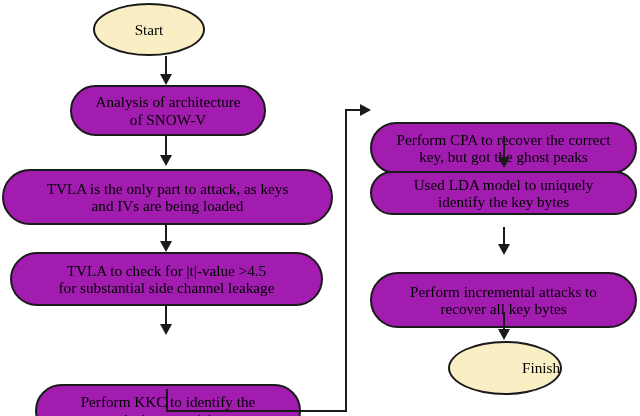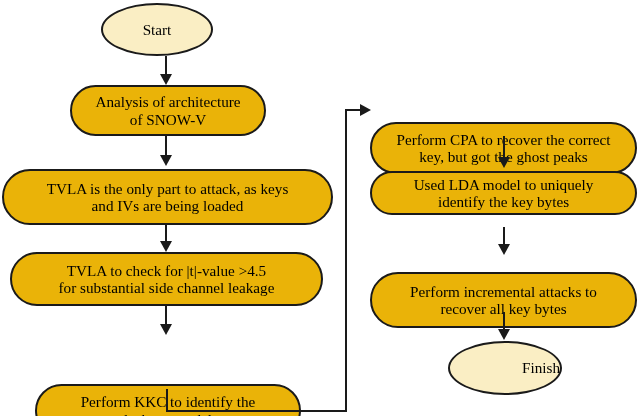--- a/index.html
+++ b/index.html
@@ -20,21 +20,21 @@
     box-sizing: border-box;
     display: flex;
     align-items: center;
     justify-content: center;
     text-align: center;
     color: #000000;
     line-height: 1.12;
     border: 2px solid #1a1a1a;
   }
   .process {
-    background: #eab308;
+    background: #a21caf;
     border-radius: 999px;
     font-size: 15.2px;
     padding: 0 10px;
   }
   .terminator {
     background: #faeec4;
     border-radius: 50%;
     font-size: 15.2px;
   }
   .node span {
@@ -63,21 +63,21 @@
     border-top: 6px solid transparent;
     border-bottom: 6px solid transparent;
     border-left: 11px solid #1a1a1a;
   }
 </style>
 </head>
 <body>
 
 <div id="canvas">
 
-  <div class="node terminator" style="left:101px; top:3px; width:112px; height:53px;">
+  <div class="node terminator" style="left:93px; top:3px; width:112px; height:53px;">
     <span>Start</span>
   </div>
 
   <div class="conn v" style="left:165px; top:56px; height:22px;"></div>
   <div class="arrow-down" style="left:160px; top:74px;"></div>
 
   <div class="node process" style="left:70px; top:85px; width:196px; height:51px;">
     <span>Analysis of architecture
 of SNOW-V</span>
   </div>

